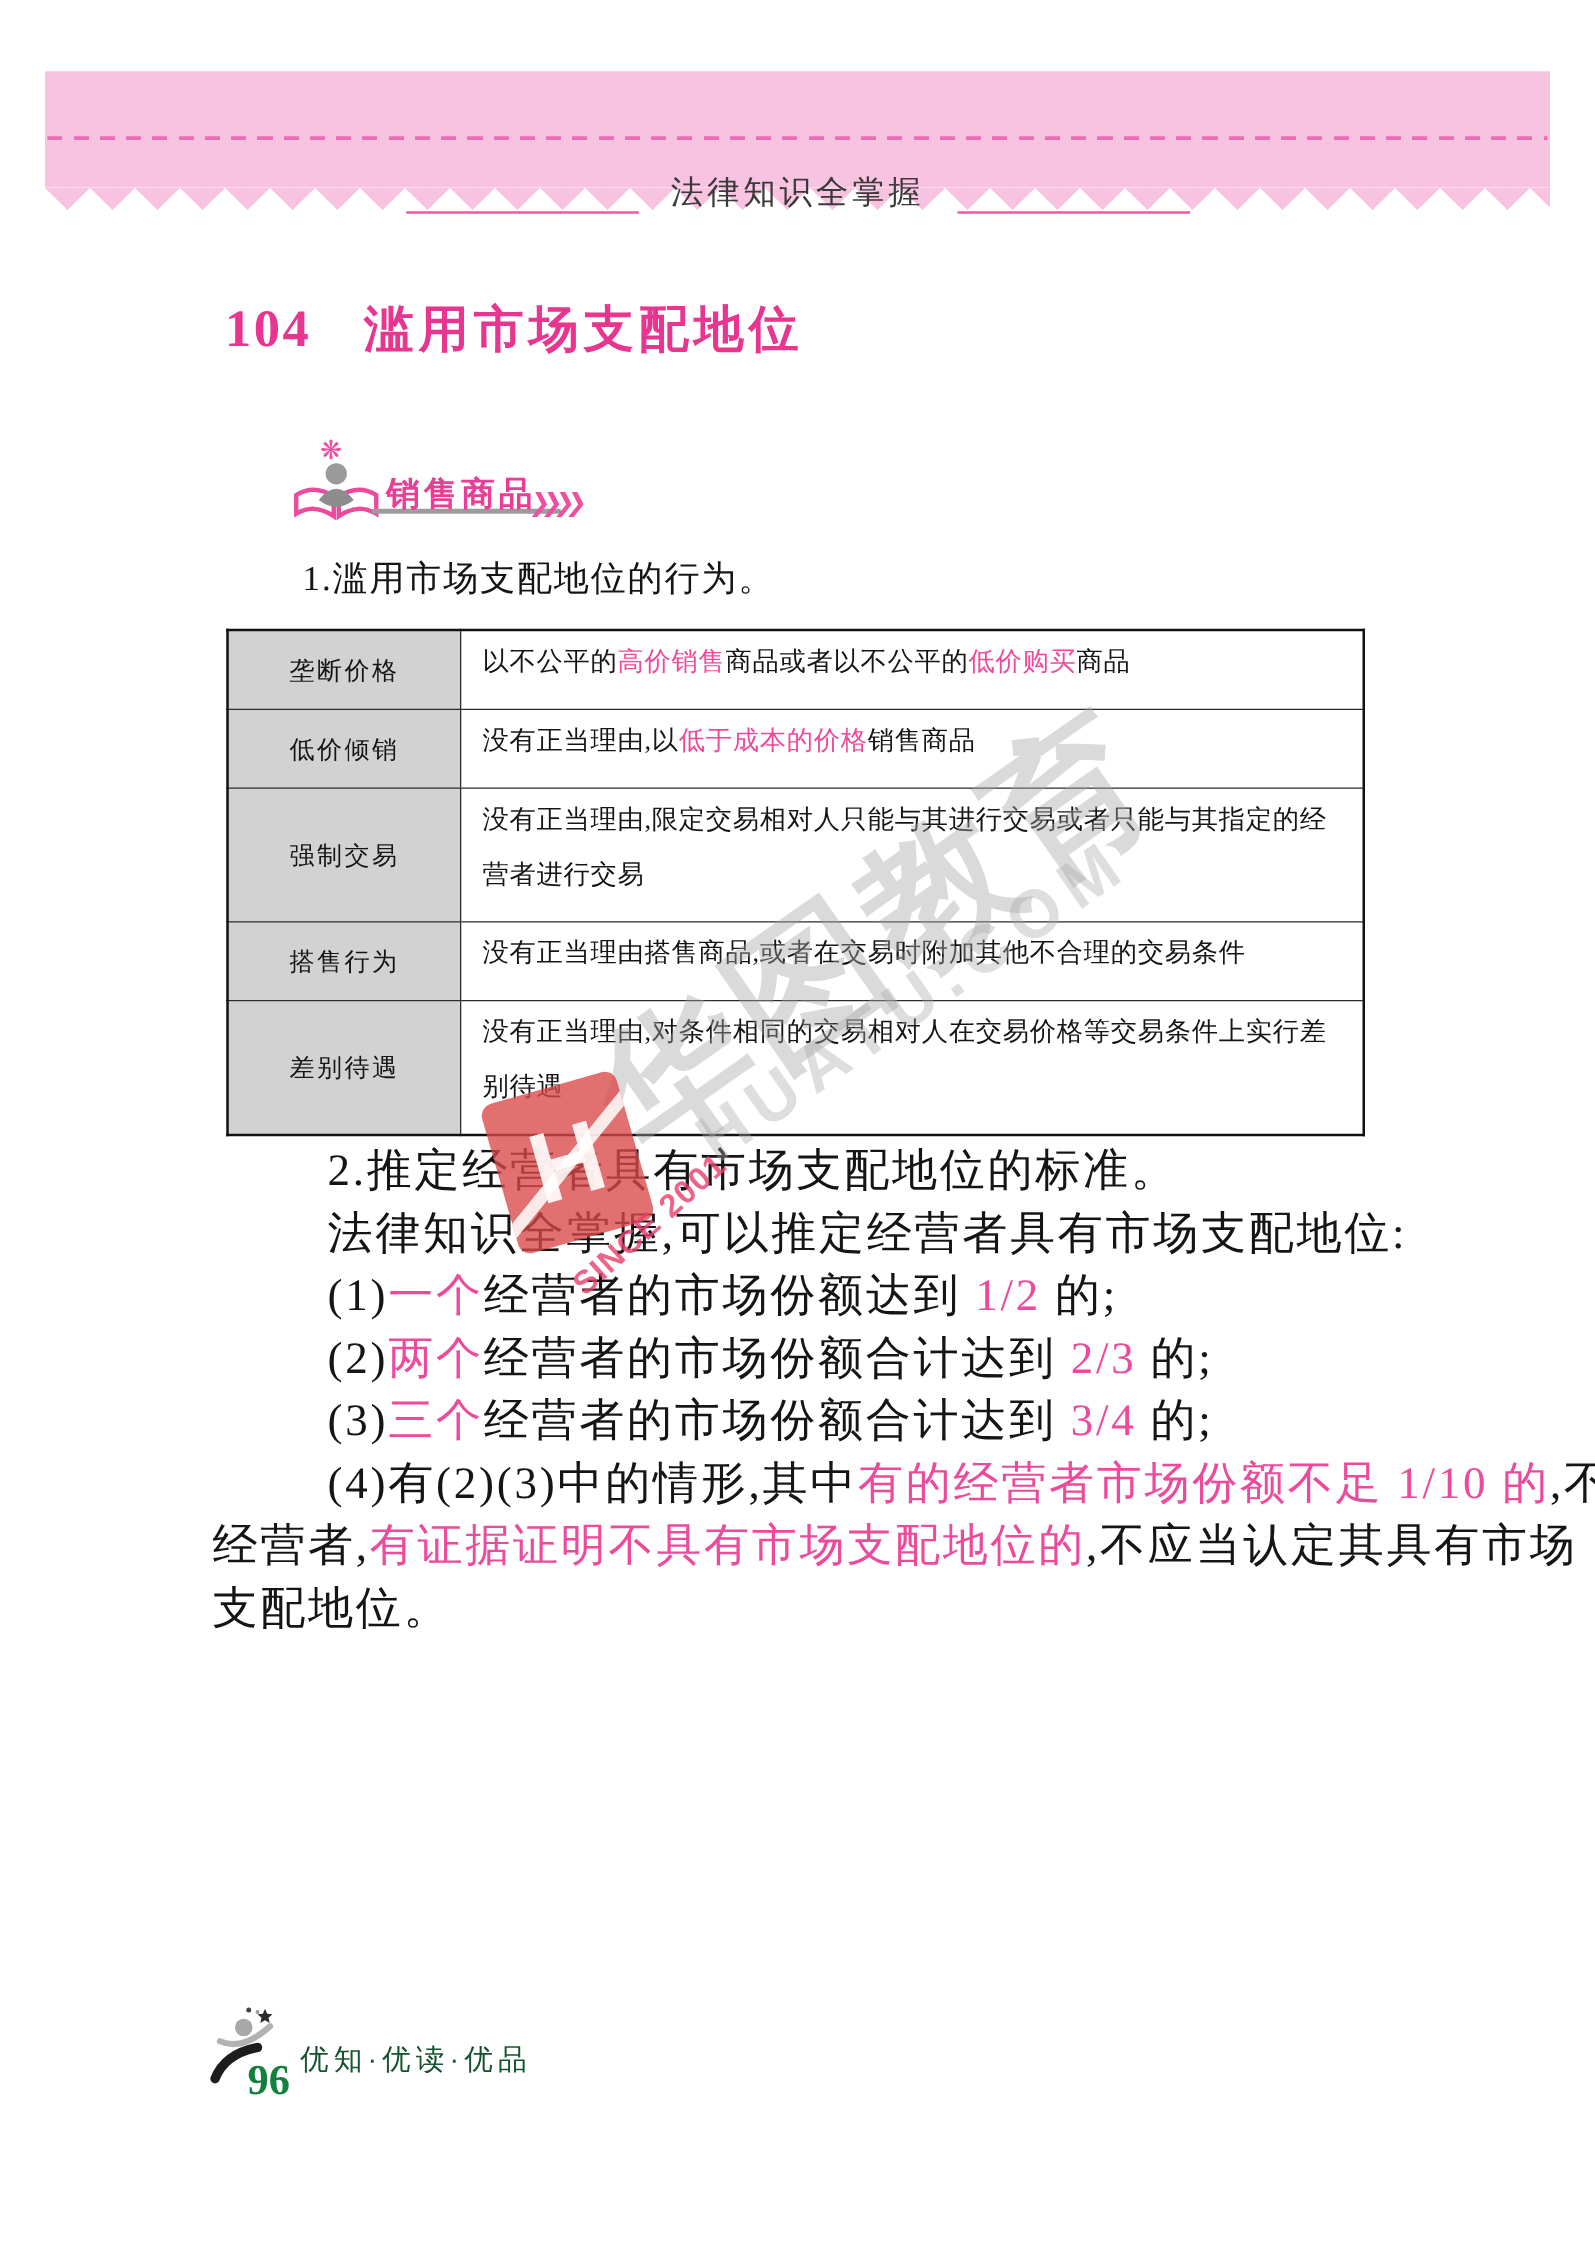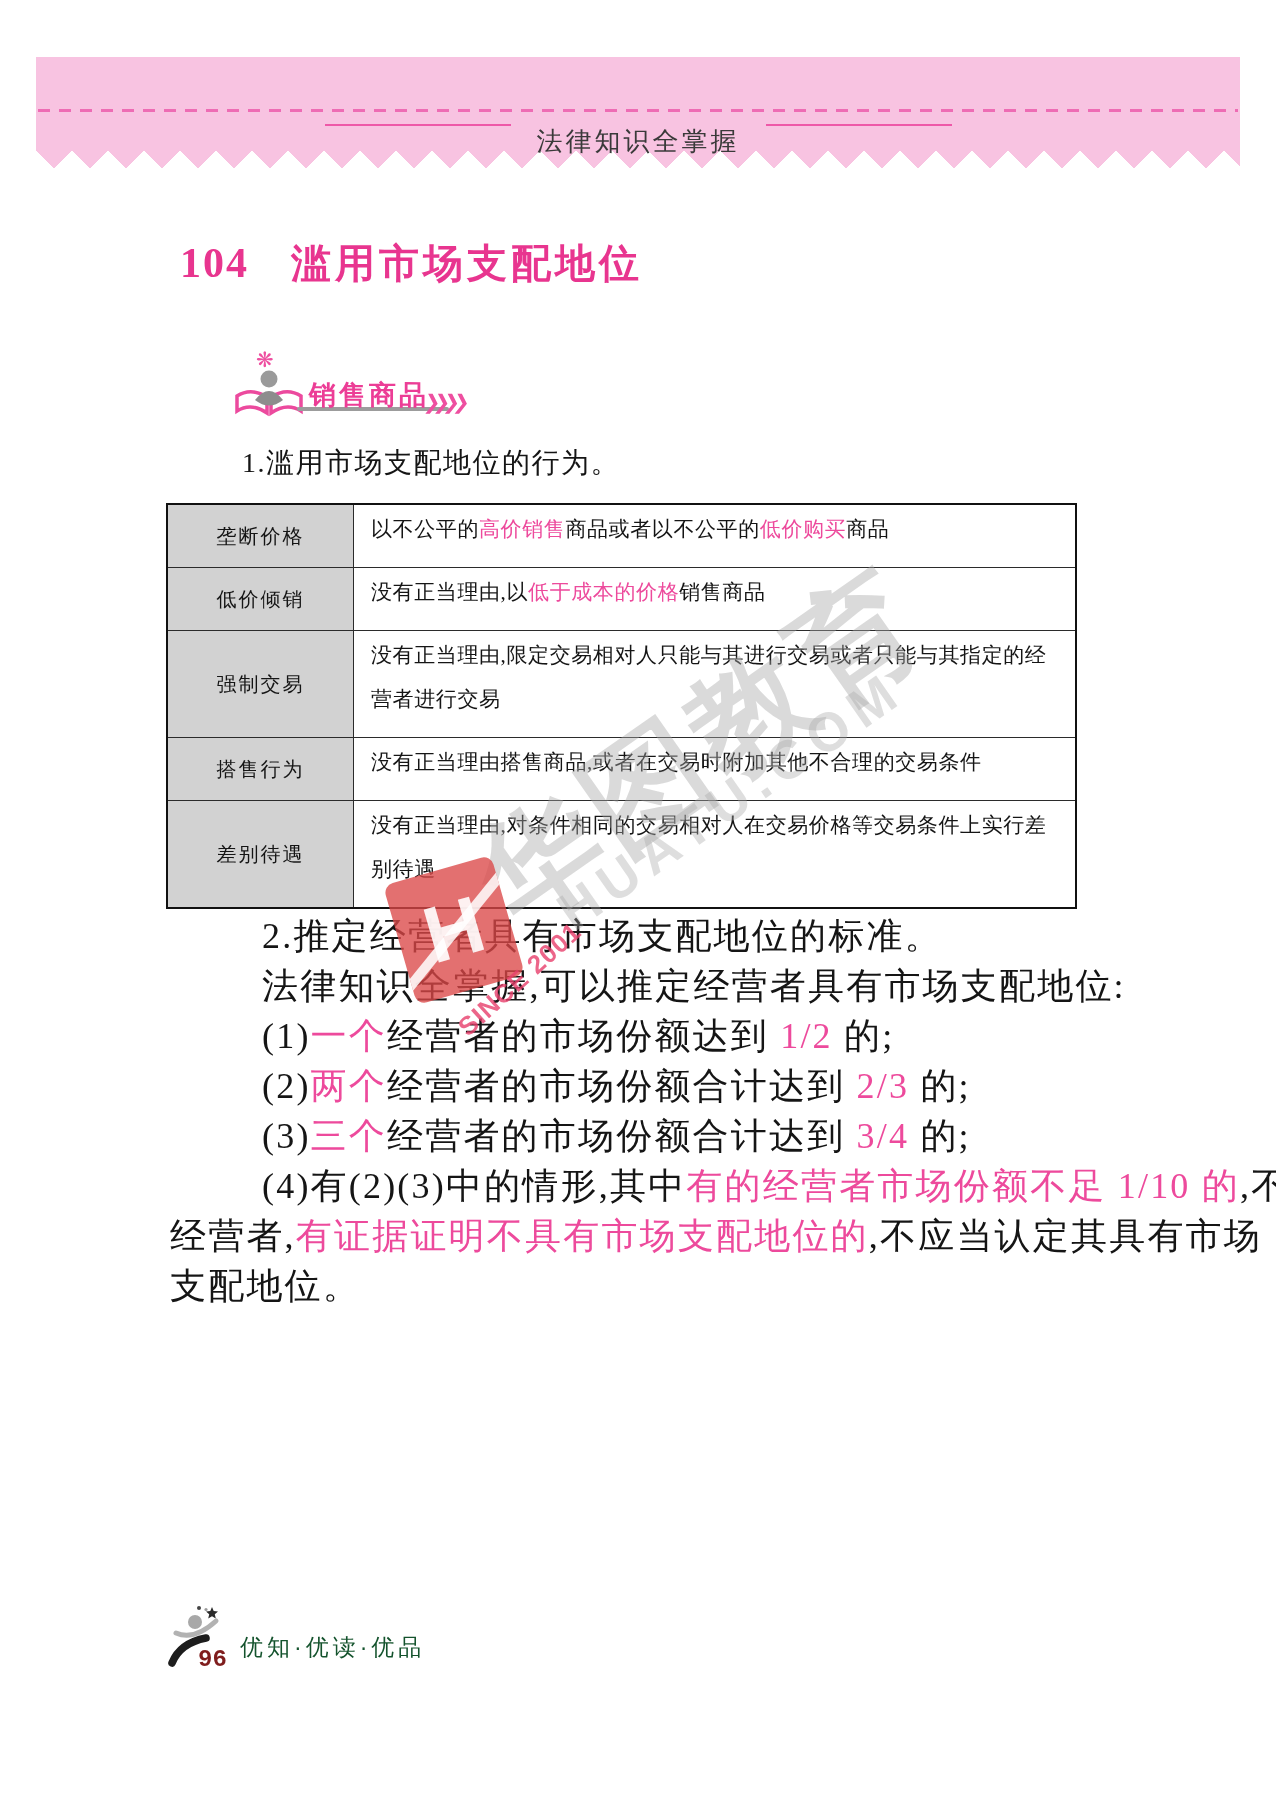--- a/index.html
+++ b/index.html
@@ -7,22 +7,22 @@
         font-family:"Liberation Serif","DejaVu Serif",serif;color:#151515;}
 
   
   #band{position:absolute;left:36px;top:57px;width:1204px;height:93px;background:#f8c3e1;}
   #band-teeth{position:absolute;left:36px;top:150px;width:1204px;height:18px;background-color:#f8c3e1;
     background-image:linear-gradient(45deg,#ffffff 12.7px,transparent 12.7px),
                      linear-gradient(-45deg,#ffffff 12.7px,transparent 12.7px);
     background-size:36px 18px;background-repeat:repeat-x;background-position:bottom left;}
   #band-dash{position:absolute;left:38px;top:109px;width:1200px;height:3px;
     background:repeating-linear-gradient(90deg,#ee6cb4 0 12px,transparent 12px 21px);}
-  #band-title-row{position:absolute;left:36px;top:124px;width:1204px;display:flex;
-    align-items:flex-start;justify-content:center;gap:26px;}
+  #band-title-row{position:absolute;left:36px;top:136px;width:1204px;display:flex;
+    align-items:flex-end;justify-content:center;gap:26px;}
   .band-rule{width:186px;height:2px;background:#ee58a8;}
   #band-title{font-family:"Liberation Sans","DejaVu Sans",sans-serif;font-size:26px;
     color:#3a3a3a;letter-spacing:3px;}
 
   
   #section-title{position:absolute;left:180px;top:236px;display:flex;align-items:baseline;
     color:#e8358f;font-weight:bold;}
   #section-number{font-size:42px;letter-spacing:2px;}
   #section-name{font-size:40px;margin-left:42px;letter-spacing:4px;}
 
@@ -37,21 +37,21 @@
     letter-spacing:-7px;font-family:"DejaVu Sans",sans-serif;transform:skewX(-8deg);}
 
   
   #heading-1{position:absolute;left:242px;top:444px;font-size:28px;letter-spacing:1.5px;}
   #paragraphs{position:absolute;left:146px;top:911px;width:946px;}
   .para-line{height:50px;line-height:50px;font-size:36px;letter-spacing:2.2px;white-space:pre;margin-left:24px;}
   .para-line.indent{padding-left:92px;}
   .pink{color:#ed4a9c;}
 
   
-  #behavior-table{position:absolute;left:166px;top:503px;width:911px;border-collapse:collapse;
+  #behavior-table{position:absolute;left:181px;top:503px;width:911px;border-collapse:collapse;
     border:2.5px solid #111111;}
   #behavior-table td{border:1.5px solid #2b2b2b;}
   td.row-label{width:183px;background:#d2d2d2;text-align:center;font-size:20px;letter-spacing:2px;}
   td.row-content{padding:2px 12px 16px 17px;font-size:21px;letter-spacing:0.6px;line-height:44px;}
   tr.r1{height:47px;} tr.r2{height:46px;} tr.r3{height:44px;}
   tr.r4{height:94px;} tr.r5{height:46px;} tr.r6{height:92px;}
 
   
   .wm{position:absolute;pointer-events:none;z-index:6;font-family:"Liberation Sans","DejaVu Sans",sans-serif;font-weight:bold;}
   #wm-cjk{left:440px;top:648px;width:580px;transform:rotate(-35deg);font-size:120px;
@@ -61,22 +61,22 @@
   #wm-logo{left:398px;top:868px;width:112px;height:124px;transform:rotate(-16deg);
     background:rgba(219,72,72,0.78);border-radius:10px;display:flex;align-items:center;justify-content:center;overflow:hidden;}
   #wm-logo .h{color:rgba(255,255,255,0.9);font-size:80px;}
   #wm-logo .slash{position:absolute;left:-20px;top:56px;width:160px;height:10px;
     background:rgba(255,255,255,0.85);transform:rotate(-35deg);}
   #wm-since{left:438px;top:952px;width:190px;transform:rotate(-42deg);font-size:26px;
     color:rgba(231,62,108,0.8);letter-spacing:1px;white-space:nowrap;}
 
   
   #footer-logo{position:absolute;left:168px;top:1601px;}
-  #footer-page{position:absolute;left:198px;top:1646px;font-size:24px;font-weight:bold;color:#7f1d1d;
-    font-family:Liberation Mono, monospace;}
+  #footer-page{position:absolute;left:198px;top:1646px;font-size:34px;font-weight:bold;color:#15803d;
+    font-family:Liberation Serif, serif;}
   #footer-slogan{position:absolute;left:240px;top:1632px;font-size:23px;color:#14532d;letter-spacing:4px;
     font-family:Liberation Sans, sans-serif;}
 </style>
 </head>
 <body>
 
 <div id="page">
 
   <div id="band"></div>
   <div id="band-teeth"></div>

